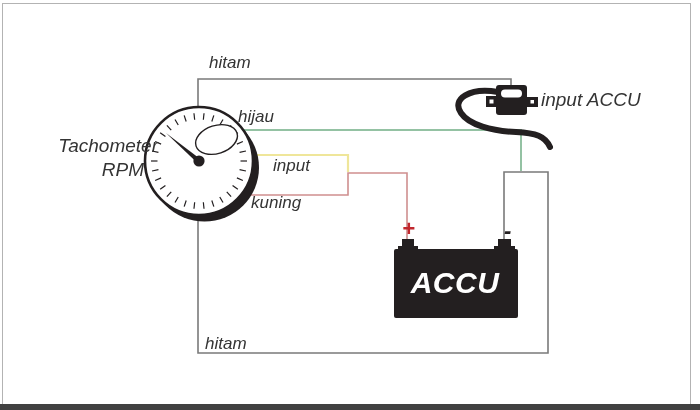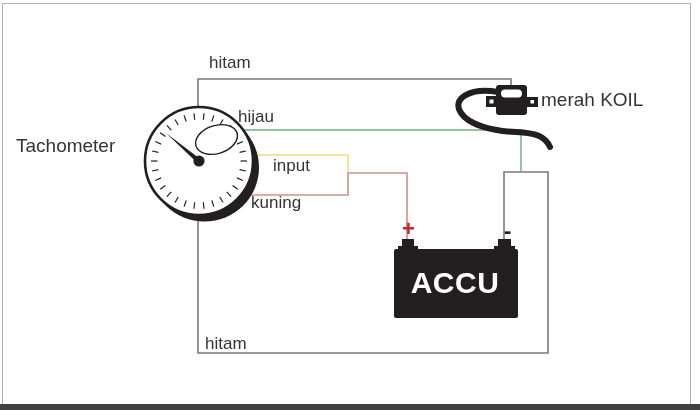--- a/index.html
+++ b/index.html
@@ -20,22 +20,23 @@
   .wire-grey{stroke:var(--wire-grey,#7a7a7a);stroke-width:1.6;}
   .wire-green{stroke:var(--wire-green,#94c2a3);stroke-width:2;}
   .wire-yellow{stroke:var(--wire-yellow,#efe69a);stroke-width:2.2;}
   .wire-red{stroke:var(--wire-red,#cf8f8f);stroke-width:1.6;}
   .ink{fill:var(--ink,#231f20);}
   .ink-stroke{stroke:var(--ink,#231f20);}
   .tick{stroke:var(--ink,#231f20);stroke-width:1.2;}
   .label{
     position:absolute;color:var(--text,#343434);font-size:17px;line-height:1.2;
     white-space:nowrap;
+    font-style:italic;
   }
-  .label-title{font-size:19px;line-height:24px;width:142px;text-align:left;}
+  .label-title{font-size:19px;line-height:24px;width:142px;text-align:right;}
   .label-title .l2{padding-right:14px;}
   .label-koil{font-size:19px;}
   .label-accu{
     width:122px;text-align:center;color:#ffffff;font-size:30px;font-weight:bold;
     letter-spacing:0.5px;line-height:34px;
   }
   .label-plus{font-size:22px;font-weight:bold;color:var(--plus-red,#c1272d);}
   .label-minus{font-size:22px;font-weight:bold;color:var(--ink,#231f20);}
 </style>
 </head>
@@ -110,31 +111,32 @@
       <rect class="ink" x="402" y="239" width="12" height="11"></rect>
       <rect class="ink" x="398" y="246" width="20" height="5"></rect>
       <rect class="ink" x="498" y="239" width="13" height="11"></rect>
       <rect class="ink" x="494" y="246" width="21" height="5"></rect>
       <rect class="ink" x="394" y="249" width="124" height="69" rx="2"></rect>
     </g>
   </svg>
 
   <div class="label label-title" style="left:16px;top:134px;">
     <div class="l1">Tachometer</div>
+    <div class="l2">RPM</div>
   </div>
 
   <div class="label" style="left:209px;top:53px;">hitam</div>
 
   <div class="label" style="left:238px;top:107px;">hijau</div>
 
   <div class="label" style="left:273px;top:156px;">input</div>
 
   <div class="label" style="left:251px;top:193px;">kuning</div>
 
-  <div class="label label-koil" style="left:541px;top:89px;">merah KOIL</div>
+  <div class="label label-koil" style="left:541px;top:89px;">input ACCU</div>
 
   <div class="label" style="left:205px;top:334px;">hitam</div>
 
   <div class="label label-plus" style="left:402px;top:216px;">+</div>
 
   <div class="label label-minus" style="left:504px;top:218px;">-</div>
 
   <div class="label label-accu" style="left:394px;top:266px;">ACCU</div>
 
 </div>

